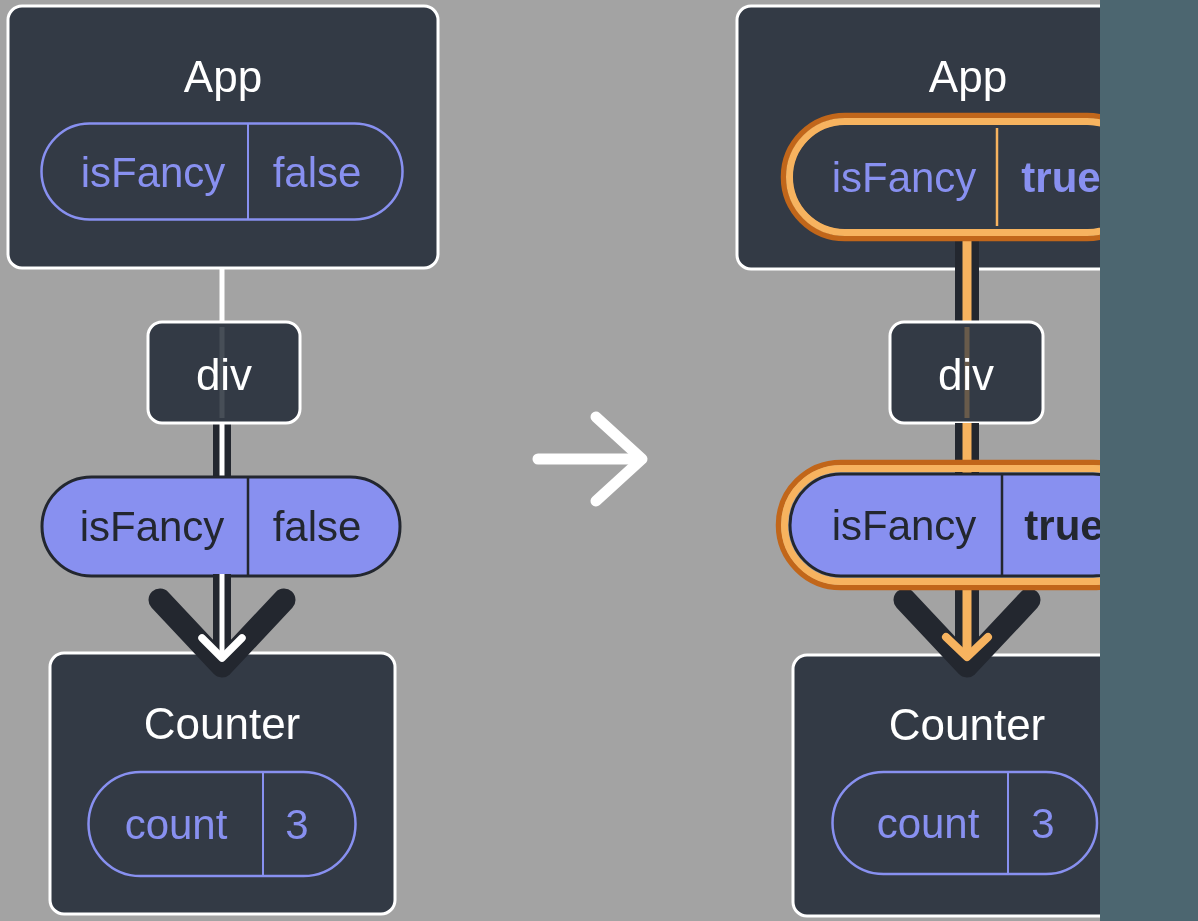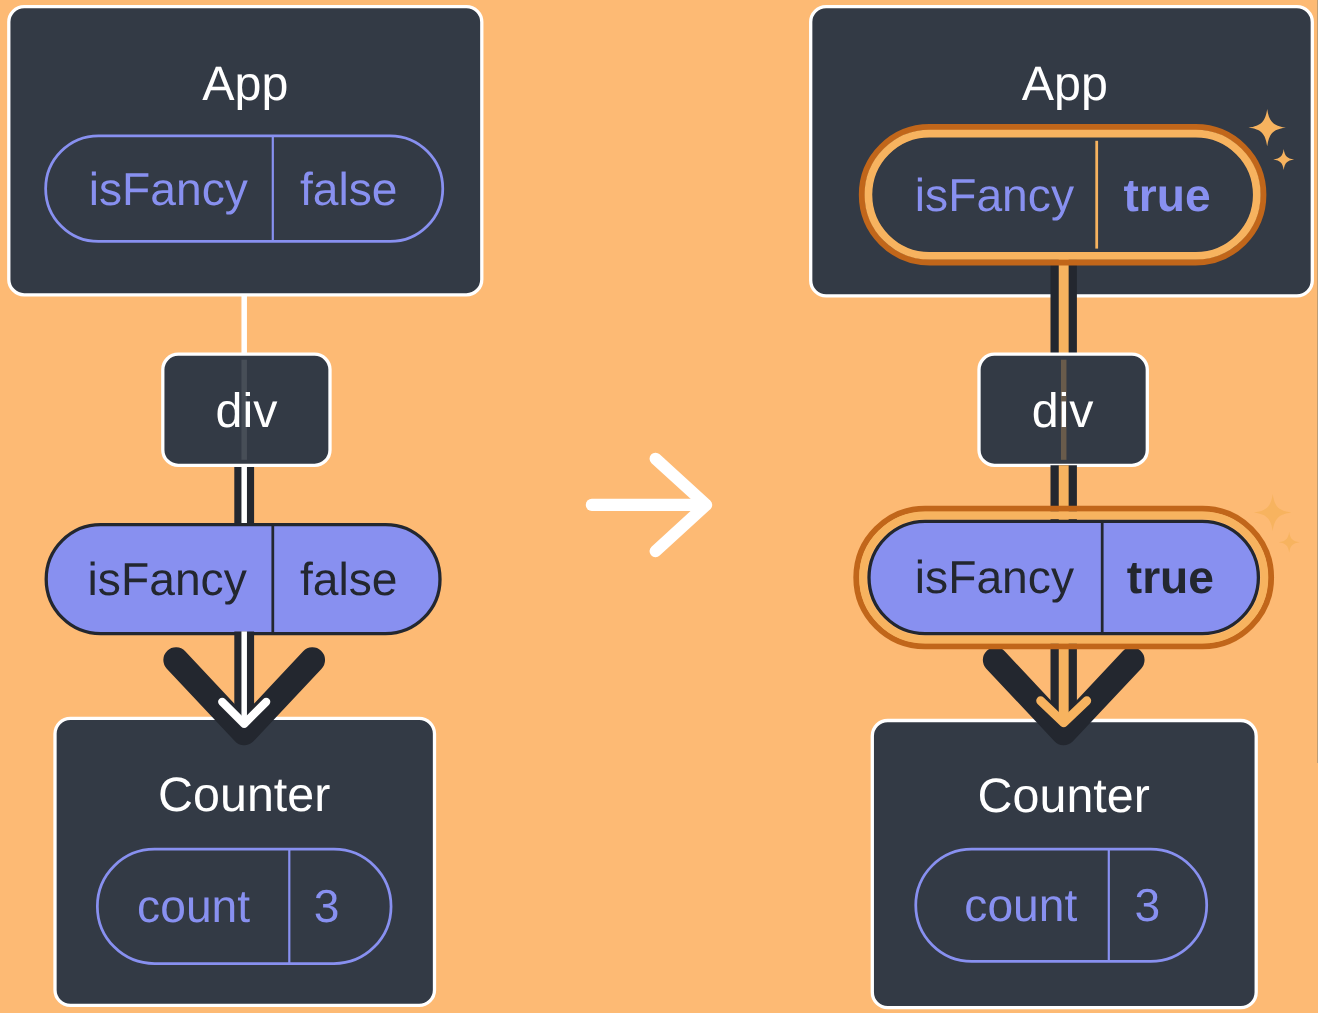--- a/index.html
+++ b/index.html
@@ -1,16 +1,16 @@
 <!DOCTYPE html>
 <html><head>
 <meta charset="utf-8">
 <style>
   html,body{margin:0;padding:0;background:#4C6670;}
-  .canvas{position:relative;width:1198px;height:921px;background:#fdba74;overflow:hidden;}
+  .canvas{position:relative;width:1100px;height:921px;background:#a3a3a3;overflow:hidden;}
   svg{display:block;}
   text{font-family:"Liberation Sans","DejaVu Sans",sans-serif;text-anchor:middle;}
   .title{fill:#FFFFFF;font-size:44px;}
   .ptext{fill:#8890F0;font-size:42px;}
   .ptext-bold{fill:#8890F0;font-size:42px;font-weight:700;}
   .dtext{fill:#23272F;font-size:42px;}
   .dtext-bold{fill:#23272F;font-size:42px;font-weight:700;}
   .card{fill:#333A45;stroke:#FFFFFF;stroke-width:3;}
   .pill-outline{fill:none;stroke:#8890F0;stroke-width:2.5;}
   .pill-filled{fill:#8890F0;stroke:#23272F;stroke-width:3;}

